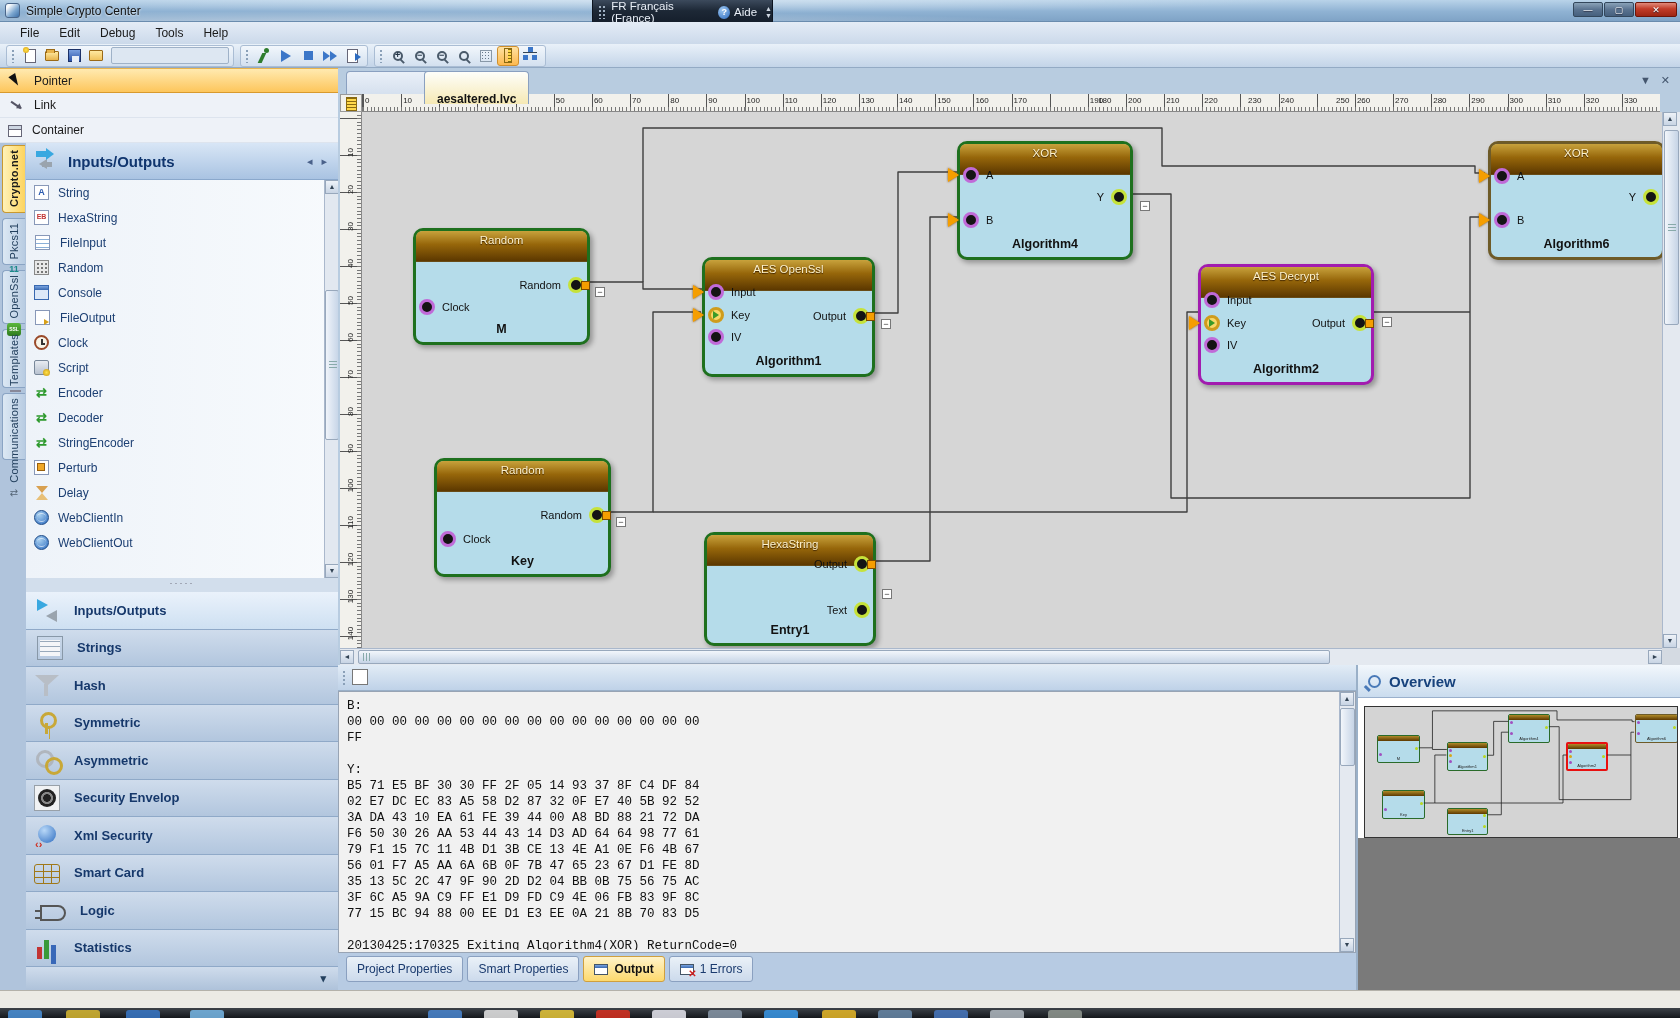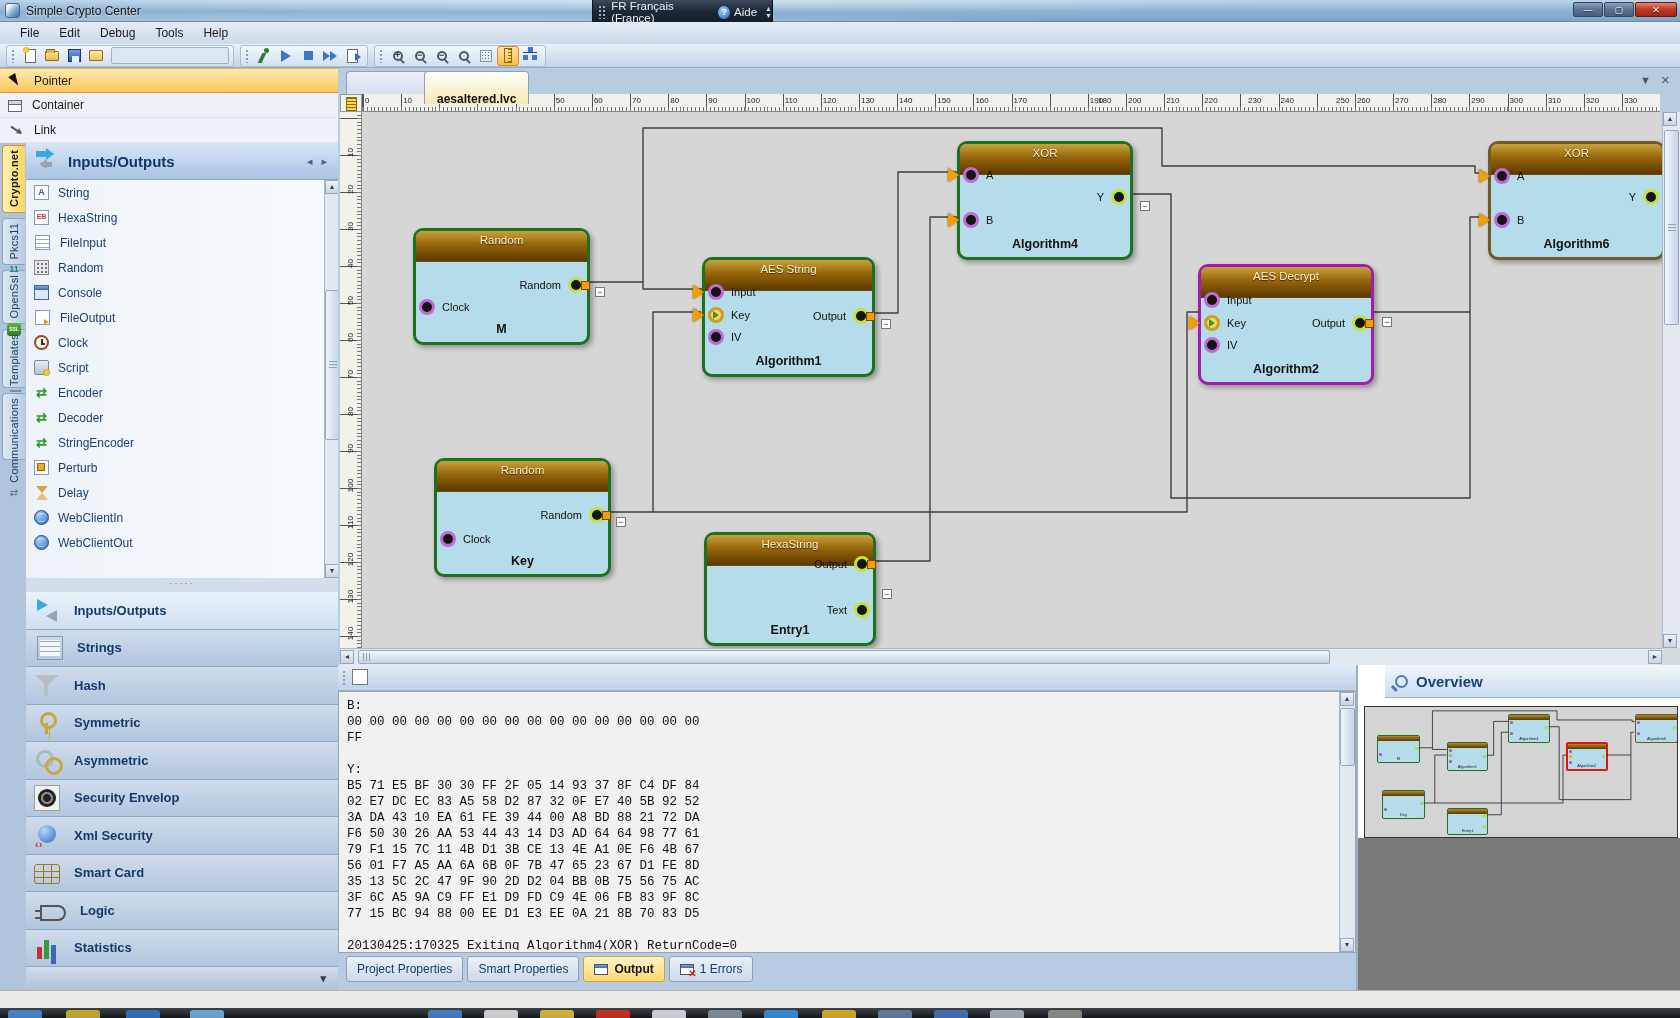--- a/index.html
+++ b/index.html
@@ -263,21 +263,21 @@
   .bottom-tabs { position:absolute; left:338px; top:953px; width:1018px; height:37px; background:#b7cbe3; padding:3px 0 0 8px; display:flex; gap:4px; }
   .btab { height:26px; padding:0 10px; display:flex; align-items:center; gap:6px; font-size:12px; color:#1a3a6e;
     background:linear-gradient(#eaf1f8,#ccdaec); border:1px solid #8aa0c0; border-radius:3px; }
   .btab.btab-active { background:linear-gradient(#fff3c9,#fdd96d); font-weight:bold; color:#111; border-color:#cf9f3e; }
   .bt-win { position:relative; width:14px; height:11px; background:#fff; border:1px solid #456; }
   .bt-win::before { content:""; display:block; height:3px; background:linear-gradient(#7aa4e0,#3868b0); }
   .bt-err::after { content:"✕"; position:absolute; right:-4px; bottom:-5px; color:#d02020; font-weight:bold; font-size:10px; }
 
   
   .ov-panel { position:absolute; left:1356px; top:665px; width:324px; height:325px; background:#fff; border-left:2px solid #9ab0c8; }
-  .ov-header { height:33px; background:linear-gradient(#f2f7fc,#cadcee); border-bottom:1px solid #9ab0cc; display:flex; align-items:center;margin-left:27px; }
+  .ov-header { height:33px; background:linear-gradient(#f2f7fc,#cadcee); border-bottom:1px solid #9ab0cc; display:flex; align-items:center; }
   .ov-mag { position:relative; width:13px; height:13px; border:2.5px solid #4a7ab8; border-radius:50%; margin:0 8px 0 10px; }
   .ov-mag::after { content:""; position:absolute; left:-6px; bottom:-4px; width:7px; height:2.5px; background:#4a7ab8; transform:rotate(45deg); }
   .ov-title { font-size:15px; font-weight:bold; color:#17427c; }
   .minimap { position:absolute; left:6px; top:41px; width:314px; height:132px; background:#d4d4d4; border:1px solid #333; overflow:hidden; }
   .mini-node { position:absolute; background:#b5dcea; border:1px solid #2a6b2a; border-radius:2px; }
   .mini-node.b-red { border:2px solid #e81111; }
   .mini-node.b-brown { border-color:#6e5b28; }
   .mini-title { height:5px; background:linear-gradient(#b08a28,#5c3800); border-radius:1px 1px 0 0; }
   .mini-dot { position:absolute; width:3px; height:3px; border-radius:50%; }
   .mini-name { position:absolute; left:0; right:0; bottom:1px; font-size:4px; text-align:center; color:#222; }
@@ -380,26 +380,26 @@
         </div>
       </div>
     </div>
 
   <div class="tools-top">
       <div class="tool-row tool-selected">
         <span class="ti ti-pointer"></span>
         <span>Pointer</span>
       </div>
       <div class="tool-row">
+        <span class="ti ti-link"></span>
+        <span>Link</span>
+      </div>
+      <div class="tool-row">
         <span class="ti ti-container"></span>
         <span>Container</span>
-      </div>
-      <div class="tool-row">
-        <span class="ti ti-link"></span>
-        <span>Link</span>
       </div>
     </div>
   <div class="left-rail">
       <div class="rail-tab rail-active" style="height: 68px;">
         <span class="rail-label">Crypto.net</span>
         <span class="ri ri-crypto"></span>
       </div>
       <div class="rail-tab" style="height: 47px;">
         <span class="rail-label">Pkcs11</span>
         <span class="ri ri-pkcs"></span>
@@ -623,21 +623,21 @@
           <span class="l-in">Clock</span>
         </div>
         <div class="port" style="top: 46px;">
           <span class="p-c c-out" style="right: 3px;"></span>
           <span class="p-sq"></span>
           <span class="l-out">Random</span>
         </div>
         <div class="n-name">M</div>
       </div>
       <div class="node b-green" style="left: 340px; top: 145px; width: 173px; height: 120px;">
-        <div class="n-title">AES String</div>
+        <div class="n-title">AES OpenSsl</div>
         <div class="port" style="top: 24px;">
           <span class="p-arrow"></span>
           <span class="p-c " style="left: 3px;"></span>
           <span class="l-in">Input</span>
         </div>
         <div class="port" style="top: 47px;">
           <span class="p-arrow"></span>
           <span class="p-c c-key" style="left: 3px;"></span>
           <span class="l-in">Key</span>
         </div>

